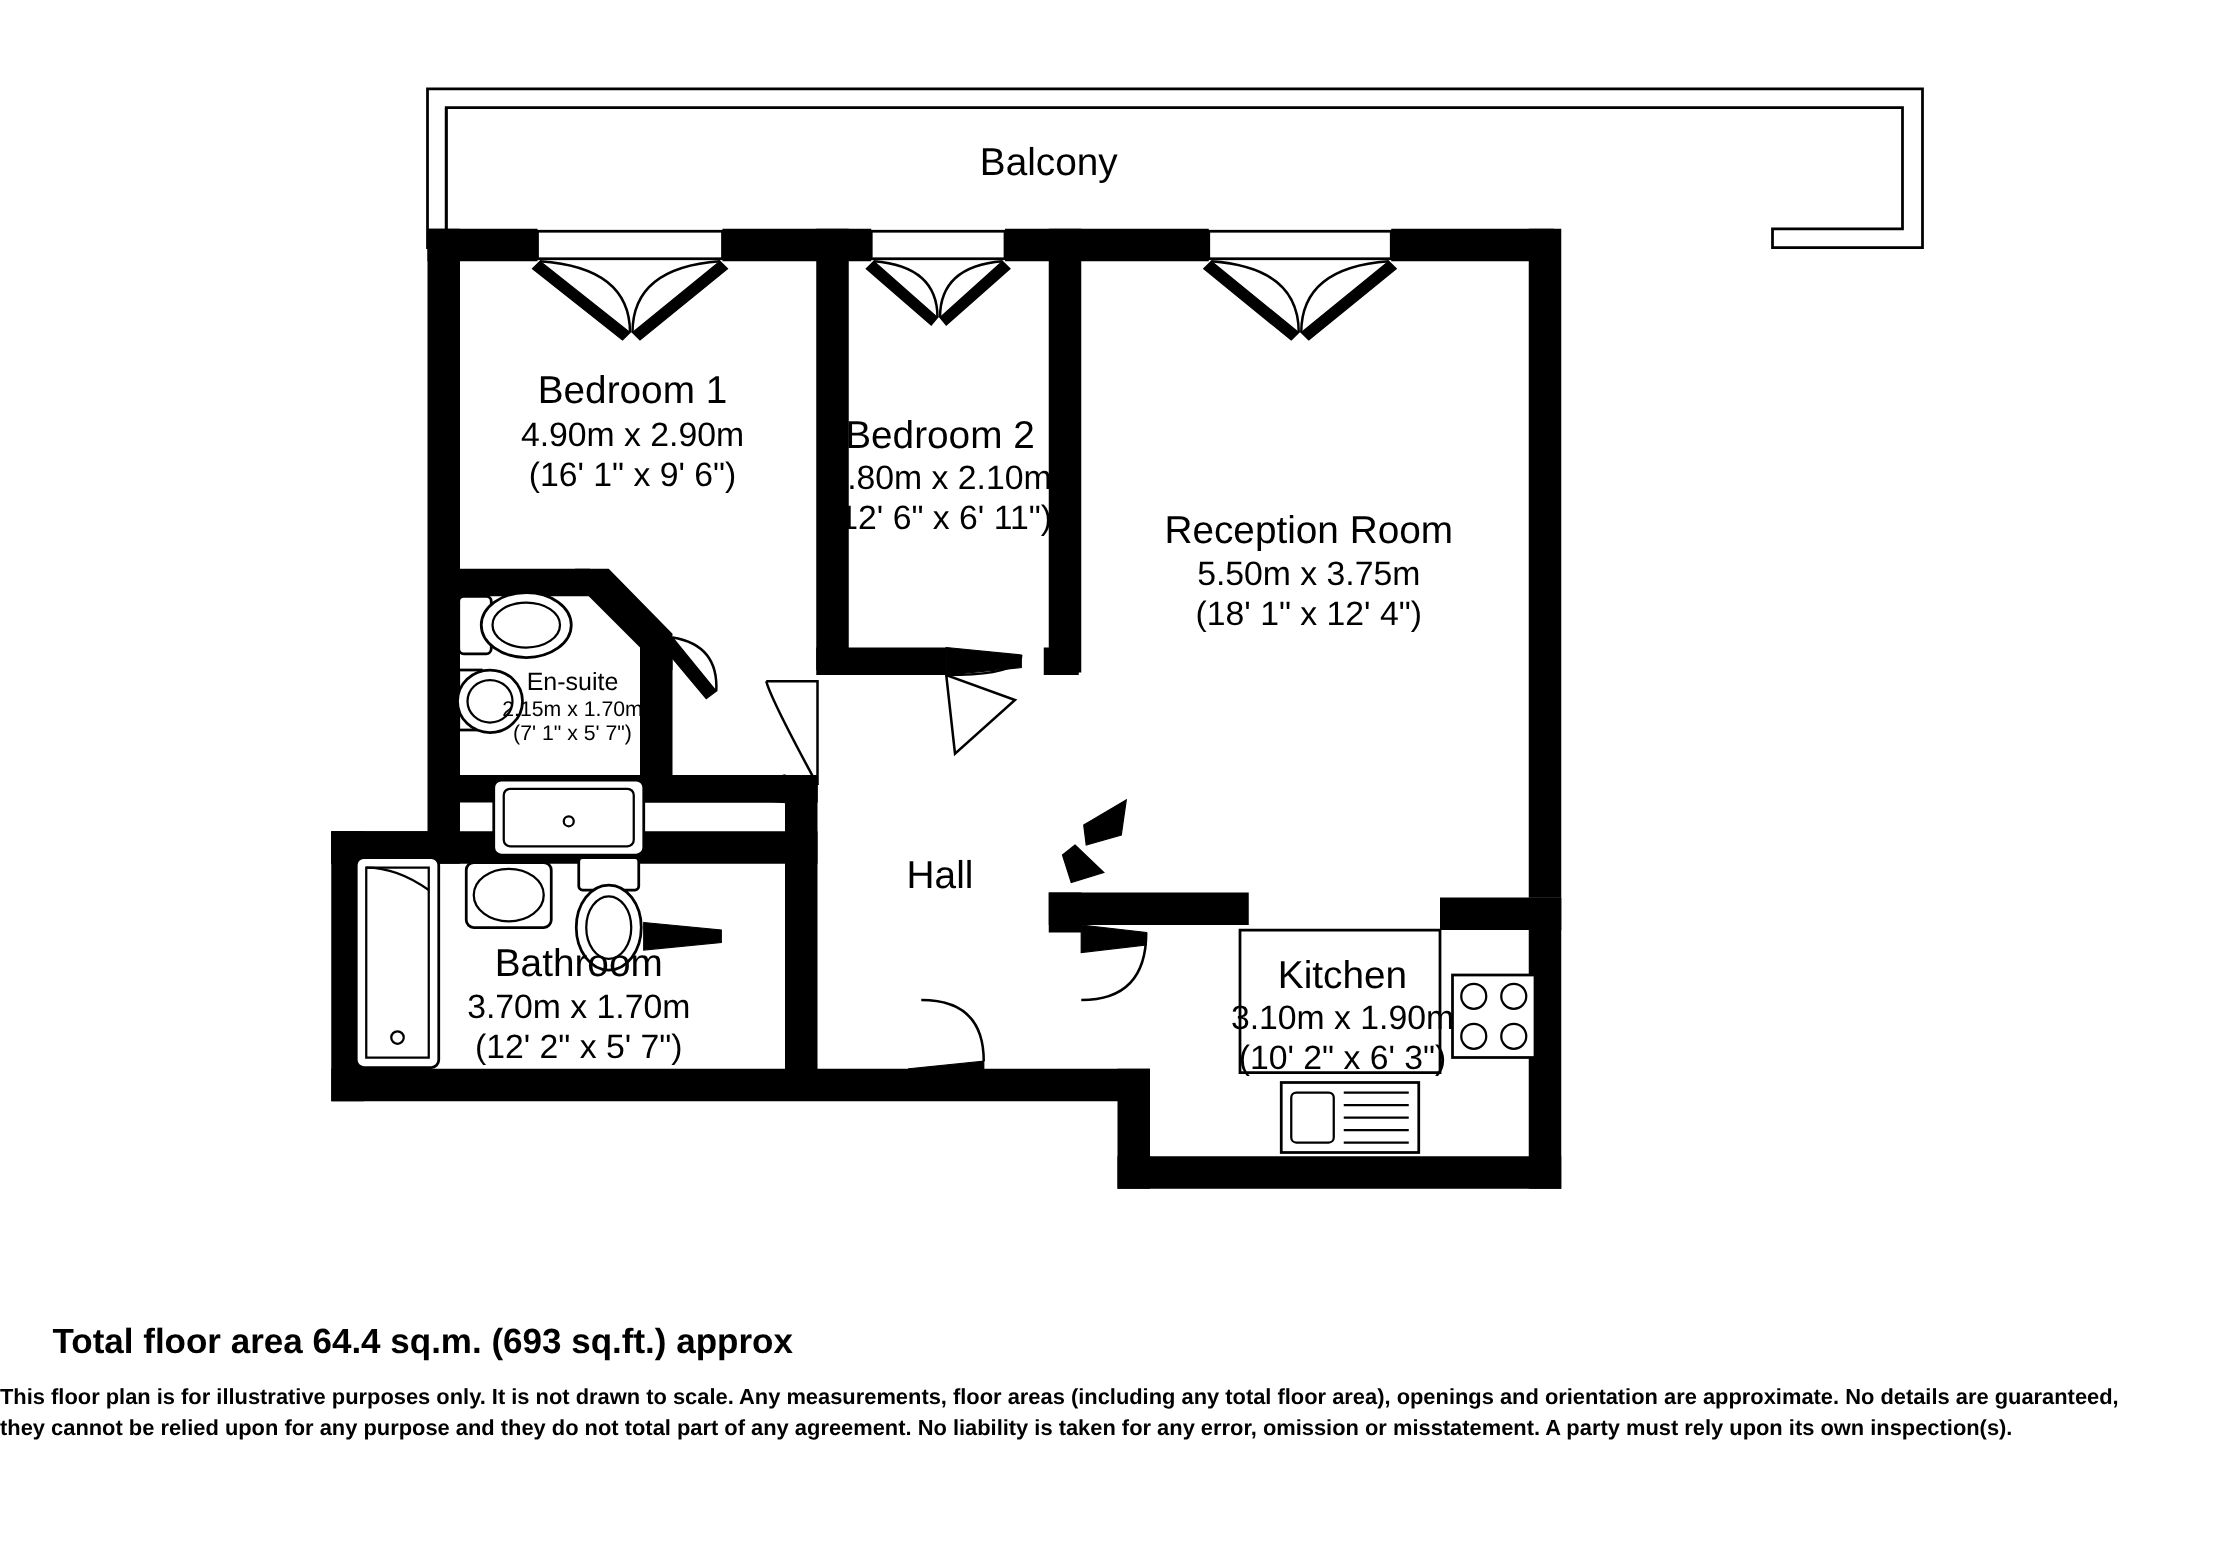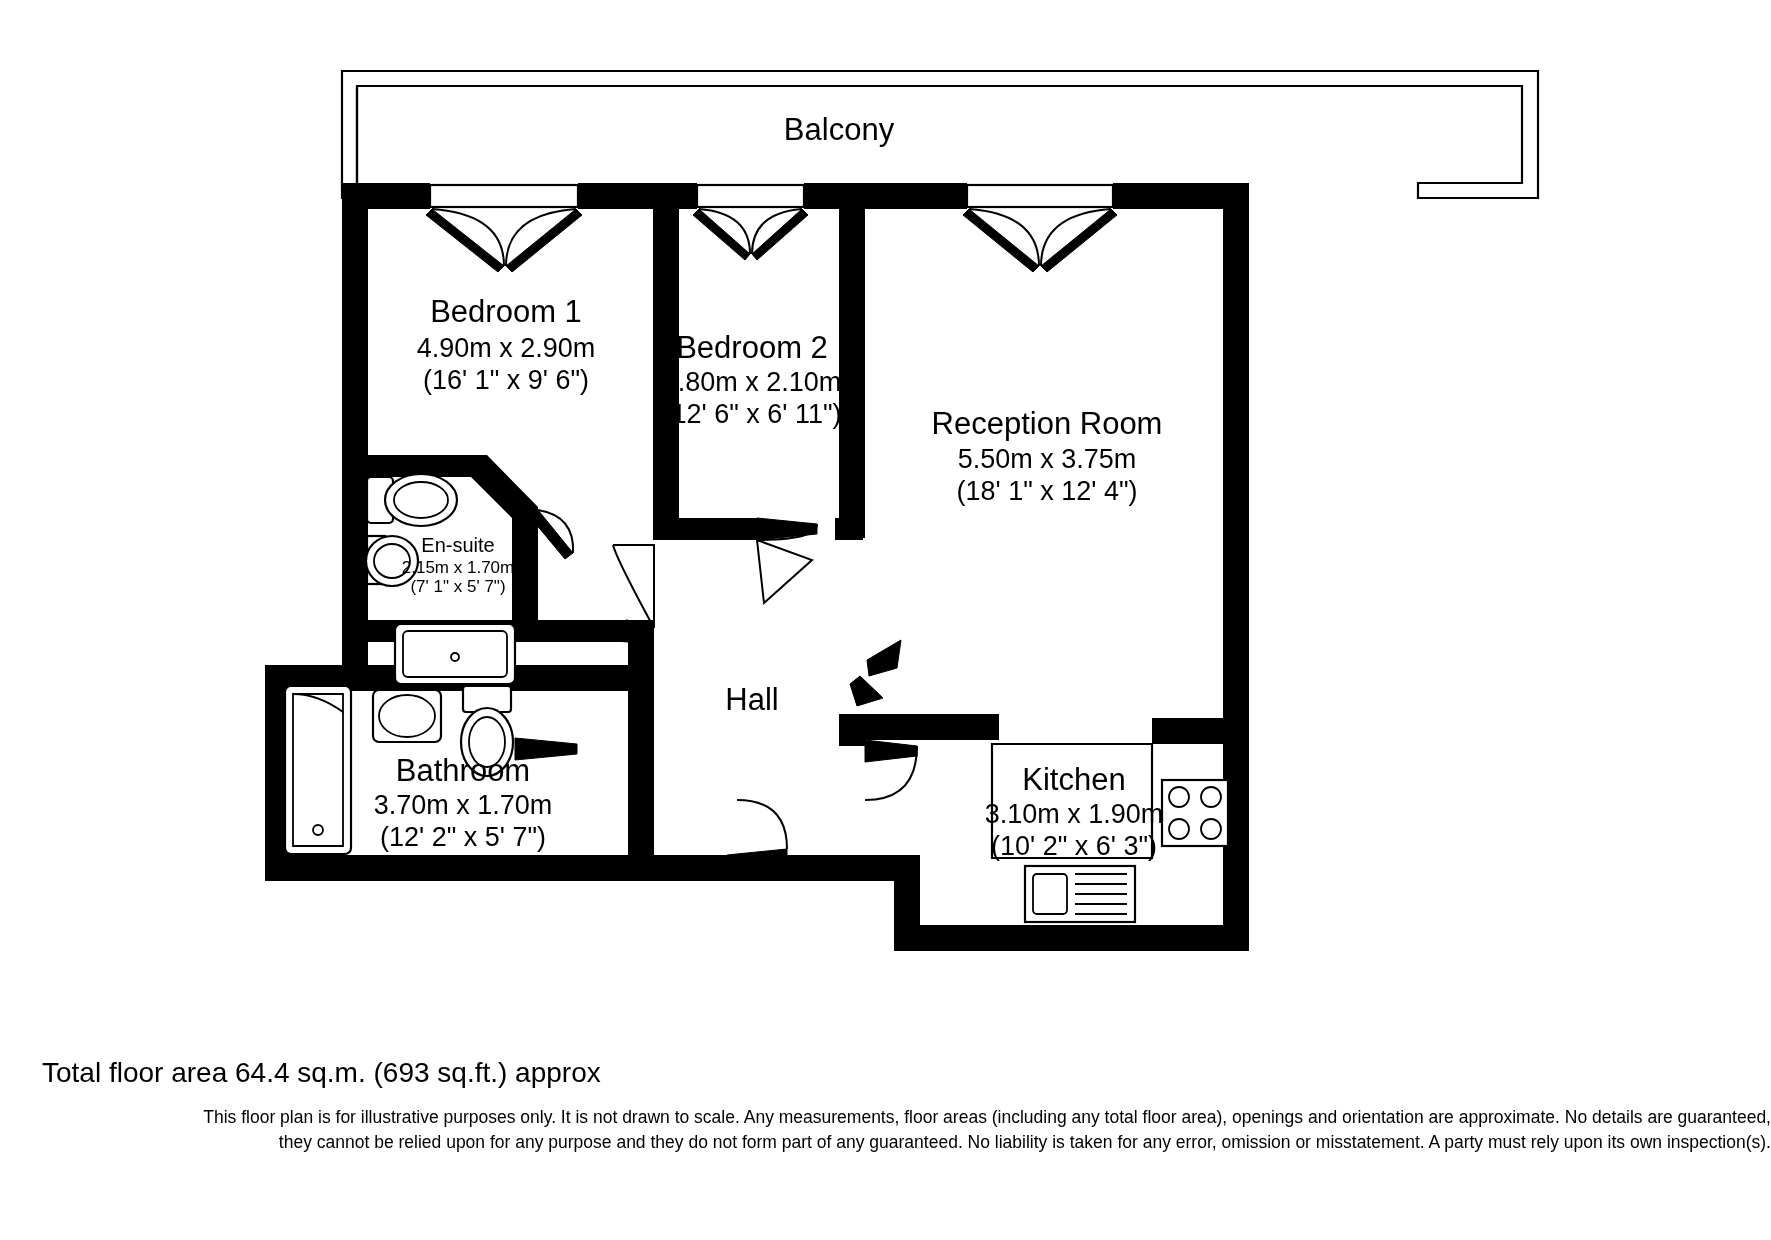--- a/index.html
+++ b/index.html
@@ -89,34 +89,35 @@
     font-size: 31px;
     text-anchor: middle;
   }
   .footer {
     position: absolute;
     left: 0;
     top: 0;
     width: 1771px;
     height: 1240px;
     pointer-events: none;
+    font-weight: bold;
   }
   .total-area {
     position: absolute;
     left: 42px;
     top: 1057px;
     font-size: 28px;
     white-space: nowrap;
   }
   .disclaimer {
     position: absolute;
     left: 0;
     top: 1105px;
     width: 1771px;
-    text-align: right;
+    text-align: left;
     font-size: 17.5px;
     line-height: 1.45;
   }
   .disclaimer div { white-space: nowrap; }
 </style>
 </head>
 <body>
 
 <div id="plan-wrap">
 <svg class="floorplan" viewBox="0 0 1771 1240" xmlns="http://www.w3.org/2000/svg">
@@ -306,15 +307,15 @@
     <text class="t-hall" x="735" y="710">Hall</text>
   </g>
 
 </svg>
 </div>
 
 <div class="footer">
   <div class="total-area">Total floor area 64.4 sq.m. (693 sq.ft.) approx</div>
   <div class="disclaimer">
     <div>This floor plan is for illustrative purposes only. It is not drawn to scale. Any measurements, floor areas (including any total floor area), openings and orientation are approximate. No details are guaranteed,</div>
-    <div>they cannot be relied upon for any purpose and they do not form part of any guaranteed. No liability is taken for any error, omission or misstatement. A party must rely upon its own inspection(s).</div>
+    <div>they cannot be relied upon for any purpose and they do not total part of any agreement. No liability is taken for any error, omission or misstatement. A party must rely upon its own inspection(s).</div>
   </div>
 </div>
 
 </body></html>

